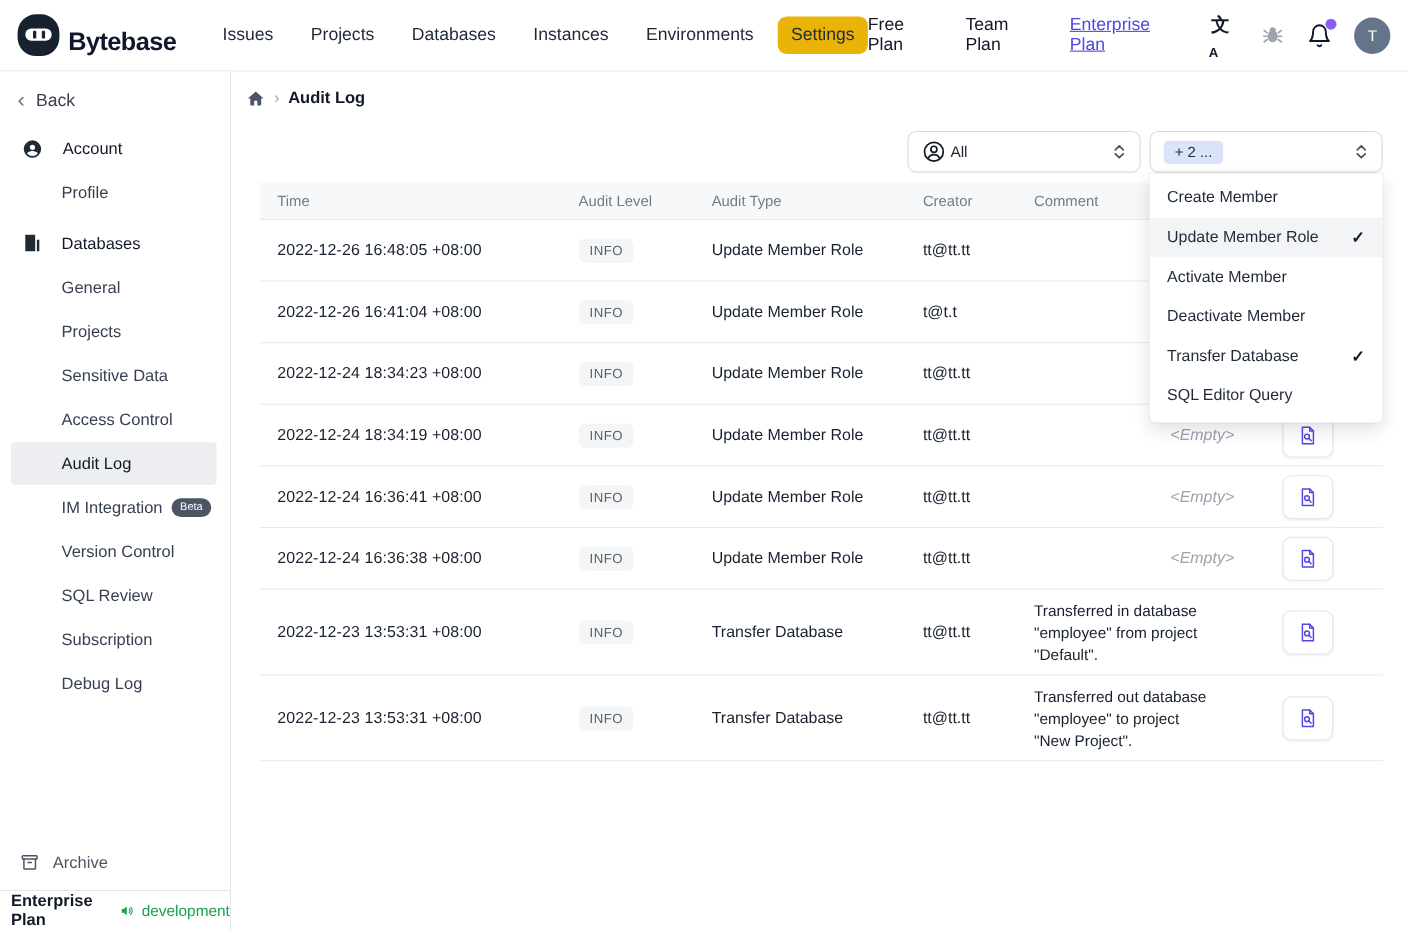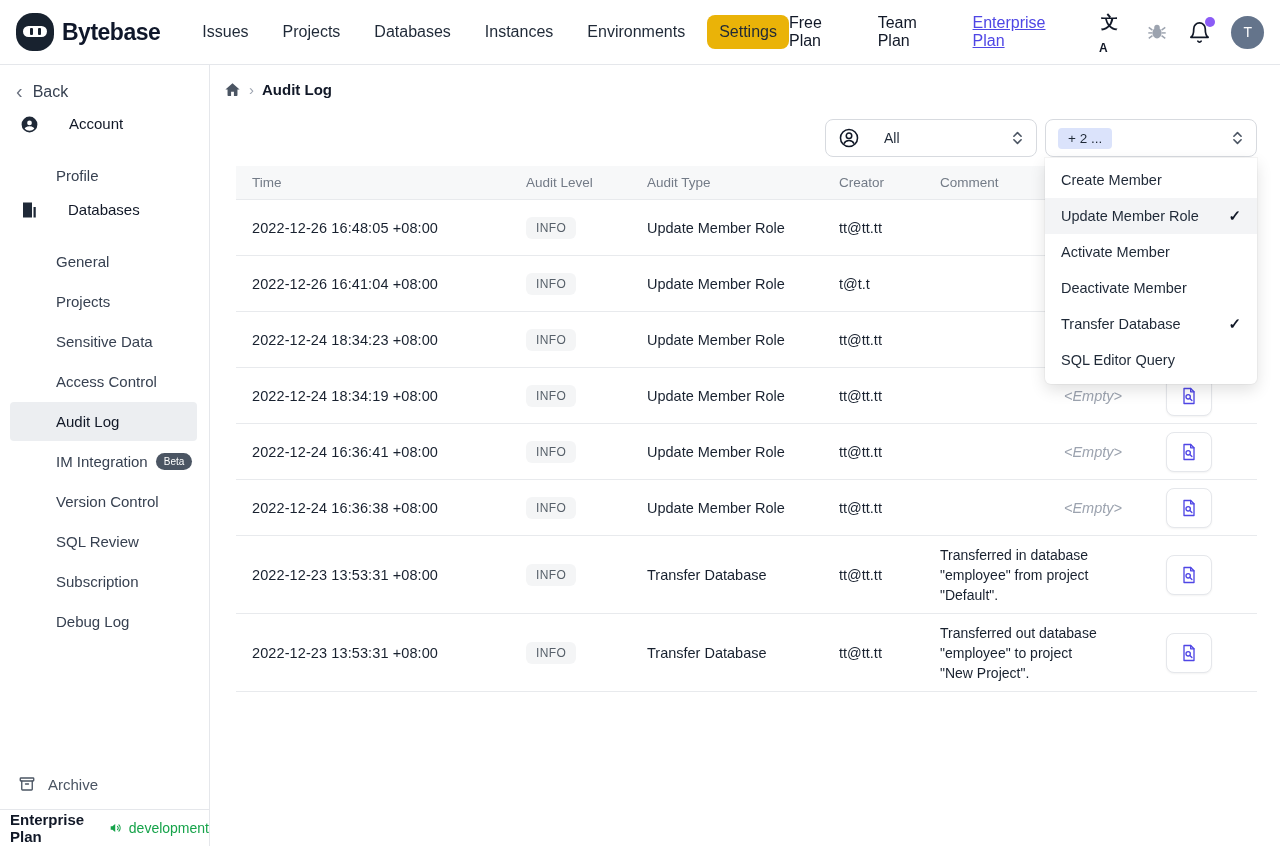--- a/index.html
+++ b/index.html
@@ -2,21 +2,21 @@
 <html><head>
 <meta charset="utf-8">
 <style>
   * { margin:0; padding:0; box-sizing:border-box; }
   html,body { width:1280px; height:846px; background:#fff; overflow:hidden;
     font-family:"Liberation Sans", sans-serif; color:#1f2937; }
 
   
   .navbar { height:65px; border-bottom:1px solid #e5e7eb; display:flex; align-items:center;
     padding:0 16px; background:#fff; }
-  .logo { display:flex; align-items:center; gap:8px; margin-right:30px; }
+  .logo { display:flex; align-items:flex-end; gap:8px; margin-right:30px; }
   .logo-mark { width:38px; height:38px; background:#18222f; border-radius:44%; position:relative; }
   .logo-band { position:absolute; left:7px; top:13px; width:24px; height:11px; background:#fff; border-radius:6px; display:flex; align-items:center; justify-content:center; gap:5px; }
   .logo-band i { display:block; width:3px; height:7px; background:#18222f; border-radius:1px; }
   .logo-word { font-size:23px; font-weight:700; color:#0f172a; letter-spacing:-0.5px; }
   .nav-links { display:flex; align-items:flex-end; gap:10px; }
   .nav-link { font-size:16px; color:#1f2937; padding:8px 12px; border-radius:8px; cursor:pointer; }
   .nav-link.active { background:#eab308; }
   .nav-right { margin-left:auto; display:flex; align-items:center; gap:20px; }
   .plan-link { font-size:16px; color:#111827; cursor:pointer; }
   .plan-link.enterprise { color:#4f46e5; text-decoration:underline; }
@@ -29,21 +29,21 @@
 
   
   .page-body { display:flex; height:781px; }
   .sidebar { width:210px; border-right:1px solid #e5e7eb; display:flex; flex-direction:column; background:#fff; }
   .main { flex:1; position:relative; }
 
   
   .back-row { display:flex; align-items:center; gap:10px; padding:0 16px; height:34px; margin-top:10px;
     color:#374151; font-size:16px; cursor:pointer; }
   .back-chevron { color:#6b7280; font-size:20px; line-height:1; transform:translateY(-1px); }
-  .side-header { display:flex; align-items:flex-start; gap:30px; padding-left:20px; height:40px; margin-top:6px;
+  .side-header { display:flex; align-items:center; gap:18px; padding-left:20px; height:40px; margin-top:6px;
     font-size:15px; color:#111827; font-weight:500; }
   .side-header svg { flex:0 0 auto; }
   .side-sub { display:flex; align-items:center; margin:1px 12px 0 10px; padding-left:46px; height:39px;
     border-radius:4px; font-size:15px; color:#374151; cursor:pointer; }
   .side-sub.active { background:#eceef1; color:#111827; }
   .beta-badge { margin-left:8px; background:#4b5563; color:#fff; font-size:10px; padding:3px 8px;
     border-radius:999px; font-weight:500; }
   .side-spacer { flex:1; }
   .archive-row { display:flex; align-items:center; gap:12px; padding-left:18px; height:38px;
     color:#4b5563; font-size:15px; cursor:pointer; margin-bottom:6px; }
@@ -53,21 +53,21 @@
   .side-footer .channel { font-size:14px; color:#16a34a; }
 
   
   .breadcrumb-row { display:flex; align-items:center; gap:8px; padding-left:14px; margin-top:12px; height:24px; }
   .crumb-sep { color:#9ca3af; font-size:15px; }
   .crumb-current { font-size:15px; font-weight:600; color:#111827; }
 
   
   .toolbar { position:relative; display:flex; justify-content:flex-end; gap:8px; margin:18px 23px 0 26px; }
   .select { width:212px; height:38px; border:1px solid #d7dadf; border-radius:8px; background:#fff;
-    display:flex; align-items:center; padding:0 12px; gap:24px; cursor:pointer; }
+    display:flex; align-items:center; padding:0 12px; gap:4px; cursor:pointer; }
   .select-label { font-size:14px; color:#1f2937; }
   .select-caret { margin-left:auto; display:flex; }
   .filter-tag { background:#dbe3fb; color:#1f2937; font-size:13.5px; padding:3px 10px; border-radius:4px; }
 
   
   .menu { position:absolute; top:calc(100% + 1px); right:0; width:212px; background:#fff; z-index:30;
     border-radius:0 0 6px 6px; box-shadow:0 6px 16px rgba(0,0,0,.12), 0 0 0 1px rgba(0,0,0,.03);
     padding:4px 0 6px 0; }
   .menu-item { display:flex; align-items:center; height:36px; padding:0 16px; font-size:14.5px;
     color:#1f2937; cursor:pointer; }

